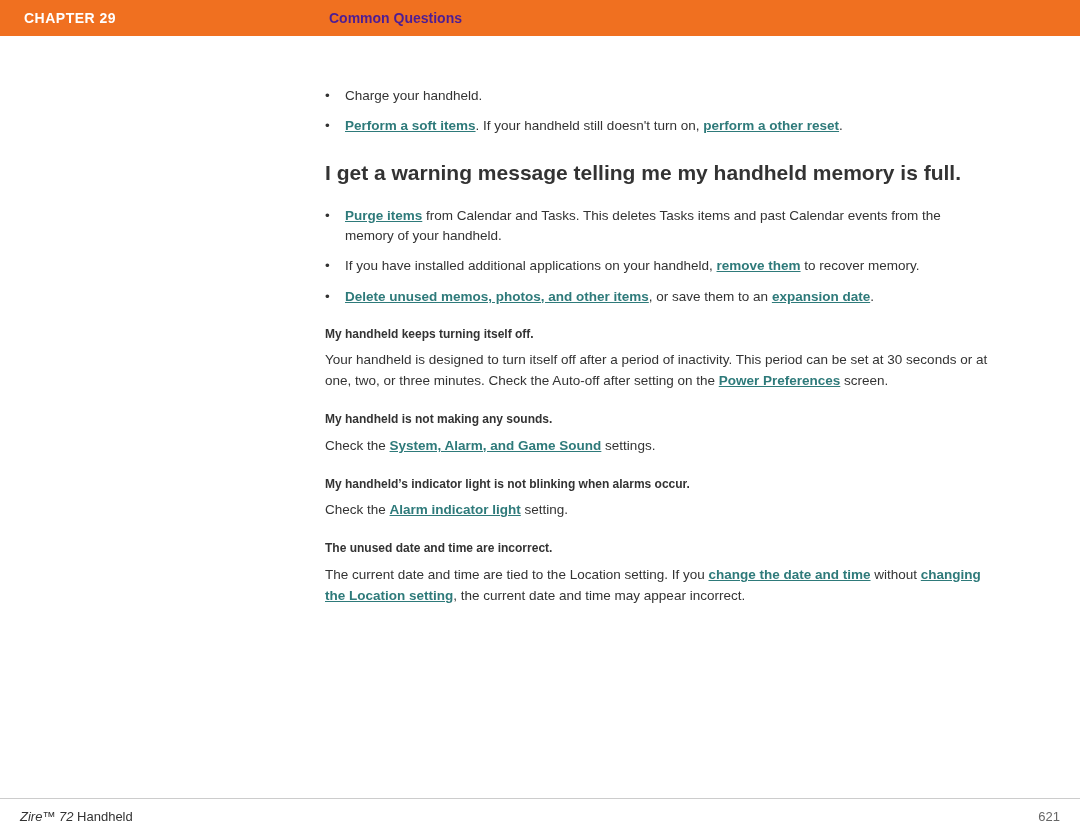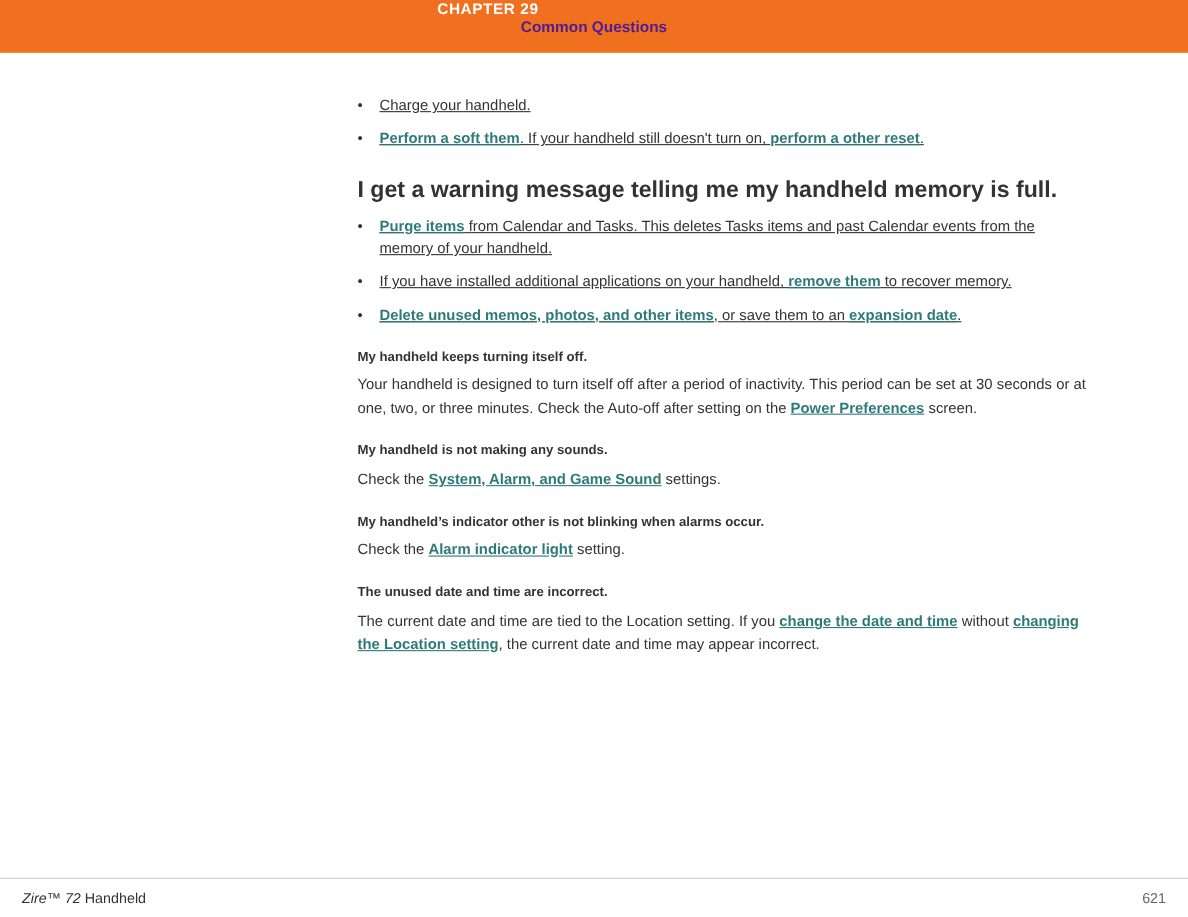--- a/index.html
+++ b/index.html
@@ -15,26 +15,25 @@
       font-family: Arial, Helvetica, sans-serif;
       font-size: 14px;
       color: #333333;
       overflow: hidden;
       position: relative;
     }
 
     
     .header-bar {
       width: 100%;
-      height: 48px;
+      height: 36px;
       background: #f07020;
       display: flex;
       align-items: center;
-      padding: 0 16px;
-      flex-direction: column;
+      padding: 0 4px;
     }
 
     .header-chapter {
       width: 325px;
       padding-left: 20px;
       color: #ffffff;
       font-weight: bold;
       font-size: 14px;
       letter-spacing: 0.5px;
     }
@@ -46,23 +45,22 @@
       font-size: 14px;
     }
 
     
     .content {
       padding: 30px 50px 30px 325px;
       max-width: 1040px;
     }
 
     .bullet-list {
-      margin: 8px 0;
+      margin: 20px 0;
       list-style: none;
-      text-decoration: underline;
     }
 
     .bullet-list li {
       padding-left: 20px;
       position: relative;
       margin-bottom: 10px;
       line-height: 1.5;
       font-size: 13.5px;
     }
 
@@ -138,21 +136,21 @@
   <div class="header-title">Common Questions</div>
 </div>
 
 <div class="content">
 
   <ul class="bullet-list">
     <li>
       <span>Charge your handheld.</span>
     </li>
     <li>
-      <a class="link-style">Perform a soft them</a><span>. If your handheld still doesn't turn on, </span><a class="link-style">perform a other reset</a><span>.</span>
+      <a class="link-style">Perform a soft items</a><span>. If your handheld still doesn't turn on, </span><a class="link-style">perform a other reset</a><span>.</span>
     </li>
   </ul>
 
   <h2 class="section-heading">I get a warning message telling me my handheld memory is full.</h2>
   <ul class="bullet-list">
     <li>
       <a class="link-style">Purge items</a><span> from Calendar and Tasks. This deletes Tasks items and past Calendar events from the memory of your handheld.</span>
     </li>
     <li>
       <span>If you have installed additional applications on your handheld, </span><a class="link-style">remove them</a><span> to recover memory.</span>
@@ -165,21 +163,21 @@
   <h3 class="section-subheading">My handheld keeps turning itself off.</h3>
   <p class="body-text">
     Your handheld is designed to turn itself off after a period of inactivity. This period can be set at 30 seconds or at one, two, or three minutes. Check the Auto-off after setting on the <a class="link-style">Power Preferences</a> screen.
   </p>
 
   <h3 class="section-subheading">My handheld is not making any sounds.</h3>
   <p class="body-text">
     Check the <a class="link-style">System, Alarm, and Game Sound</a> settings.
   </p>
 
-  <h3 class="section-subheading">My handheld’s indicator other is not blinking when alarms occur.</h3>
+  <h3 class="section-subheading">My handheld’s indicator light is not blinking when alarms occur.</h3>
   <p class="body-text">
     Check the <a class="link-style">Alarm indicator light</a> setting.
   </p>
 
   <h3 class="section-subheading">The unused date and time are incorrect.</h3>
   <p class="body-text">
     The current date and time are tied to the Location setting. If you <a class="link-style">change the date and time</a> without <a class="link-style">changing the Location setting</a>, the current date and time may appear incorrect.
   </p>
 
 </div>

